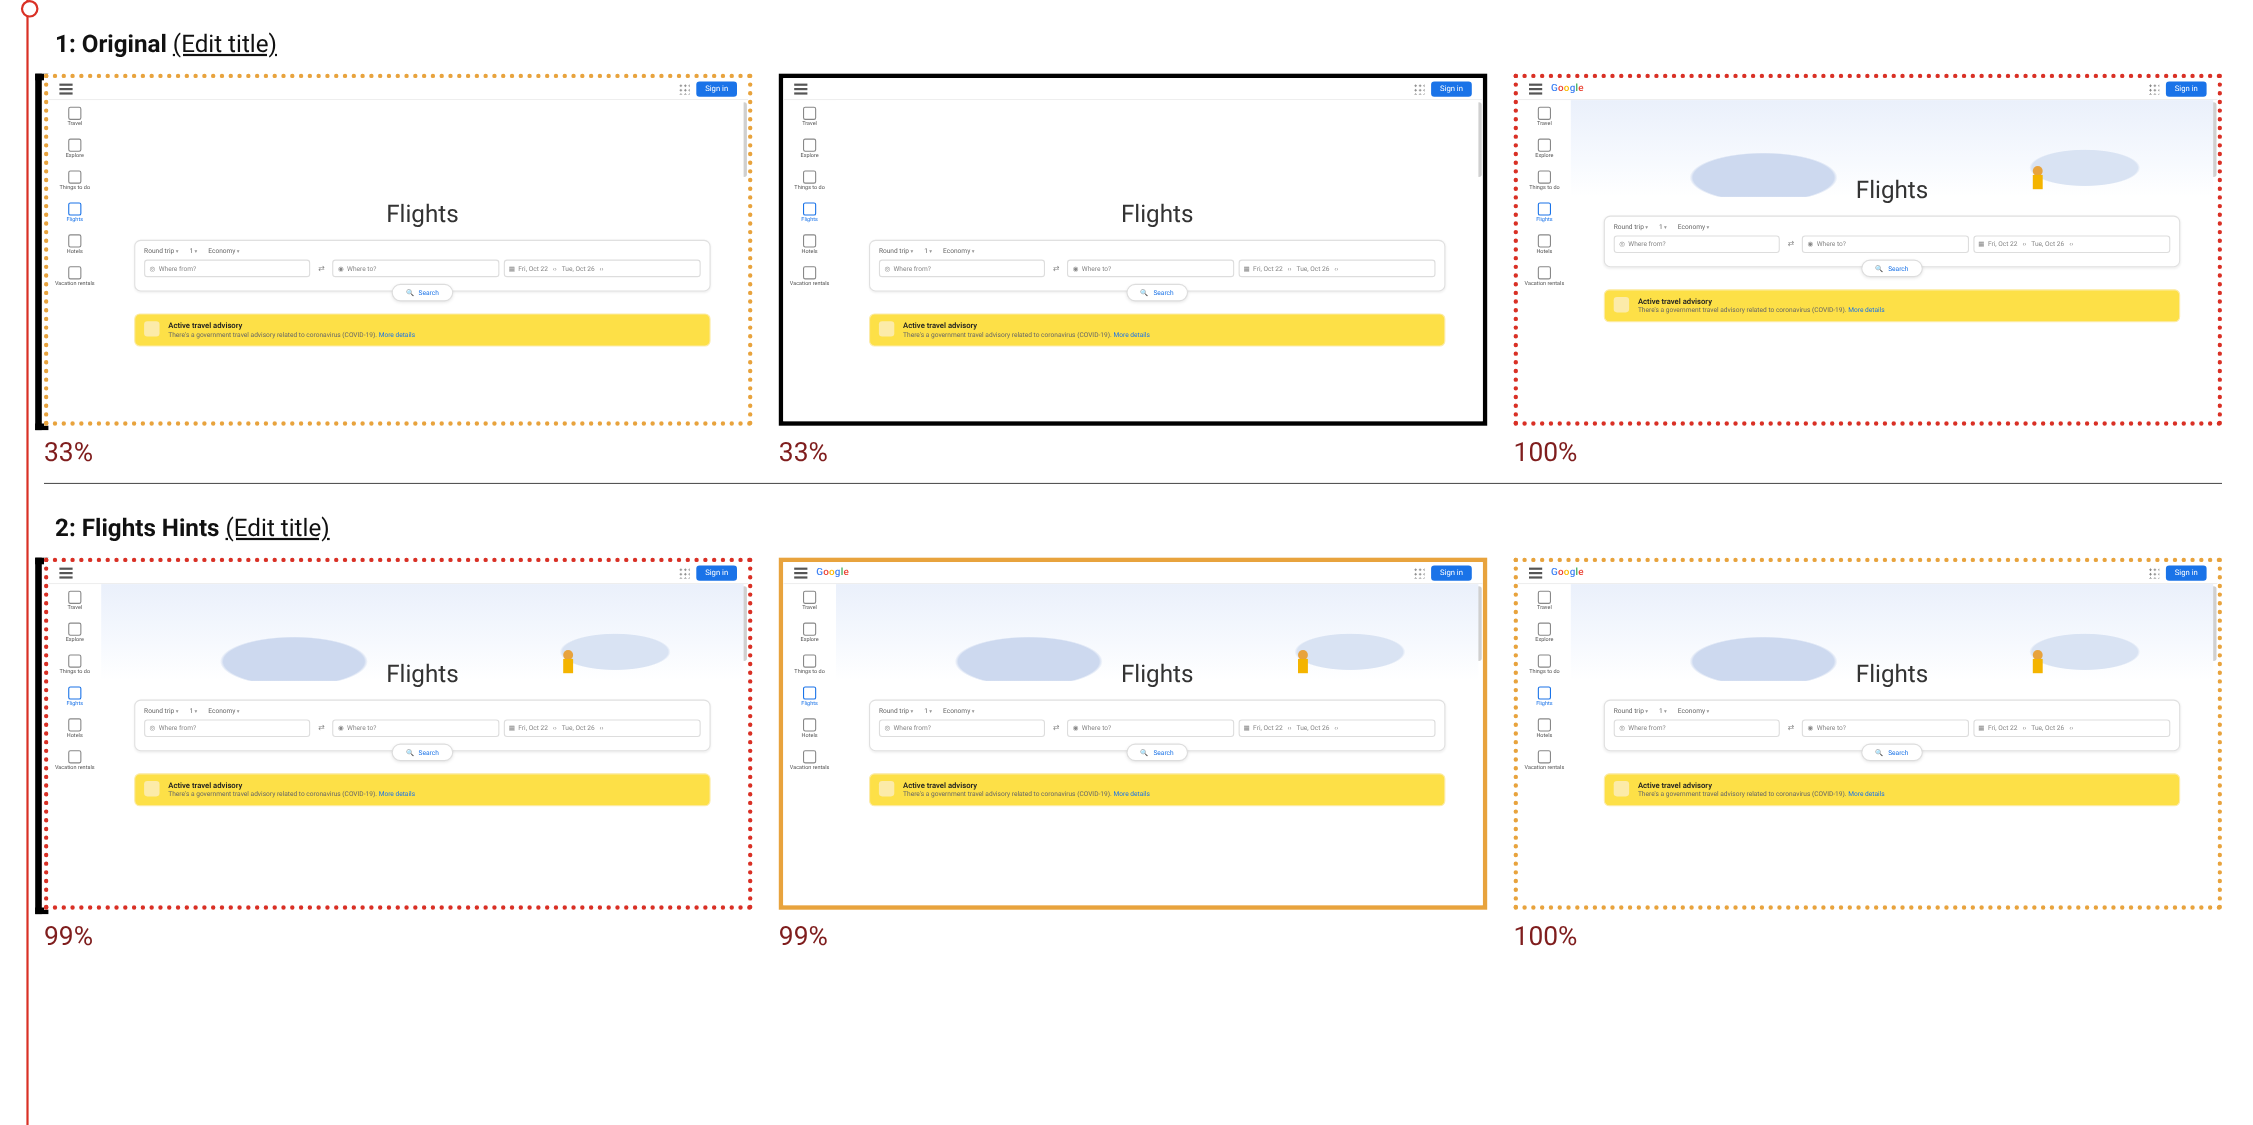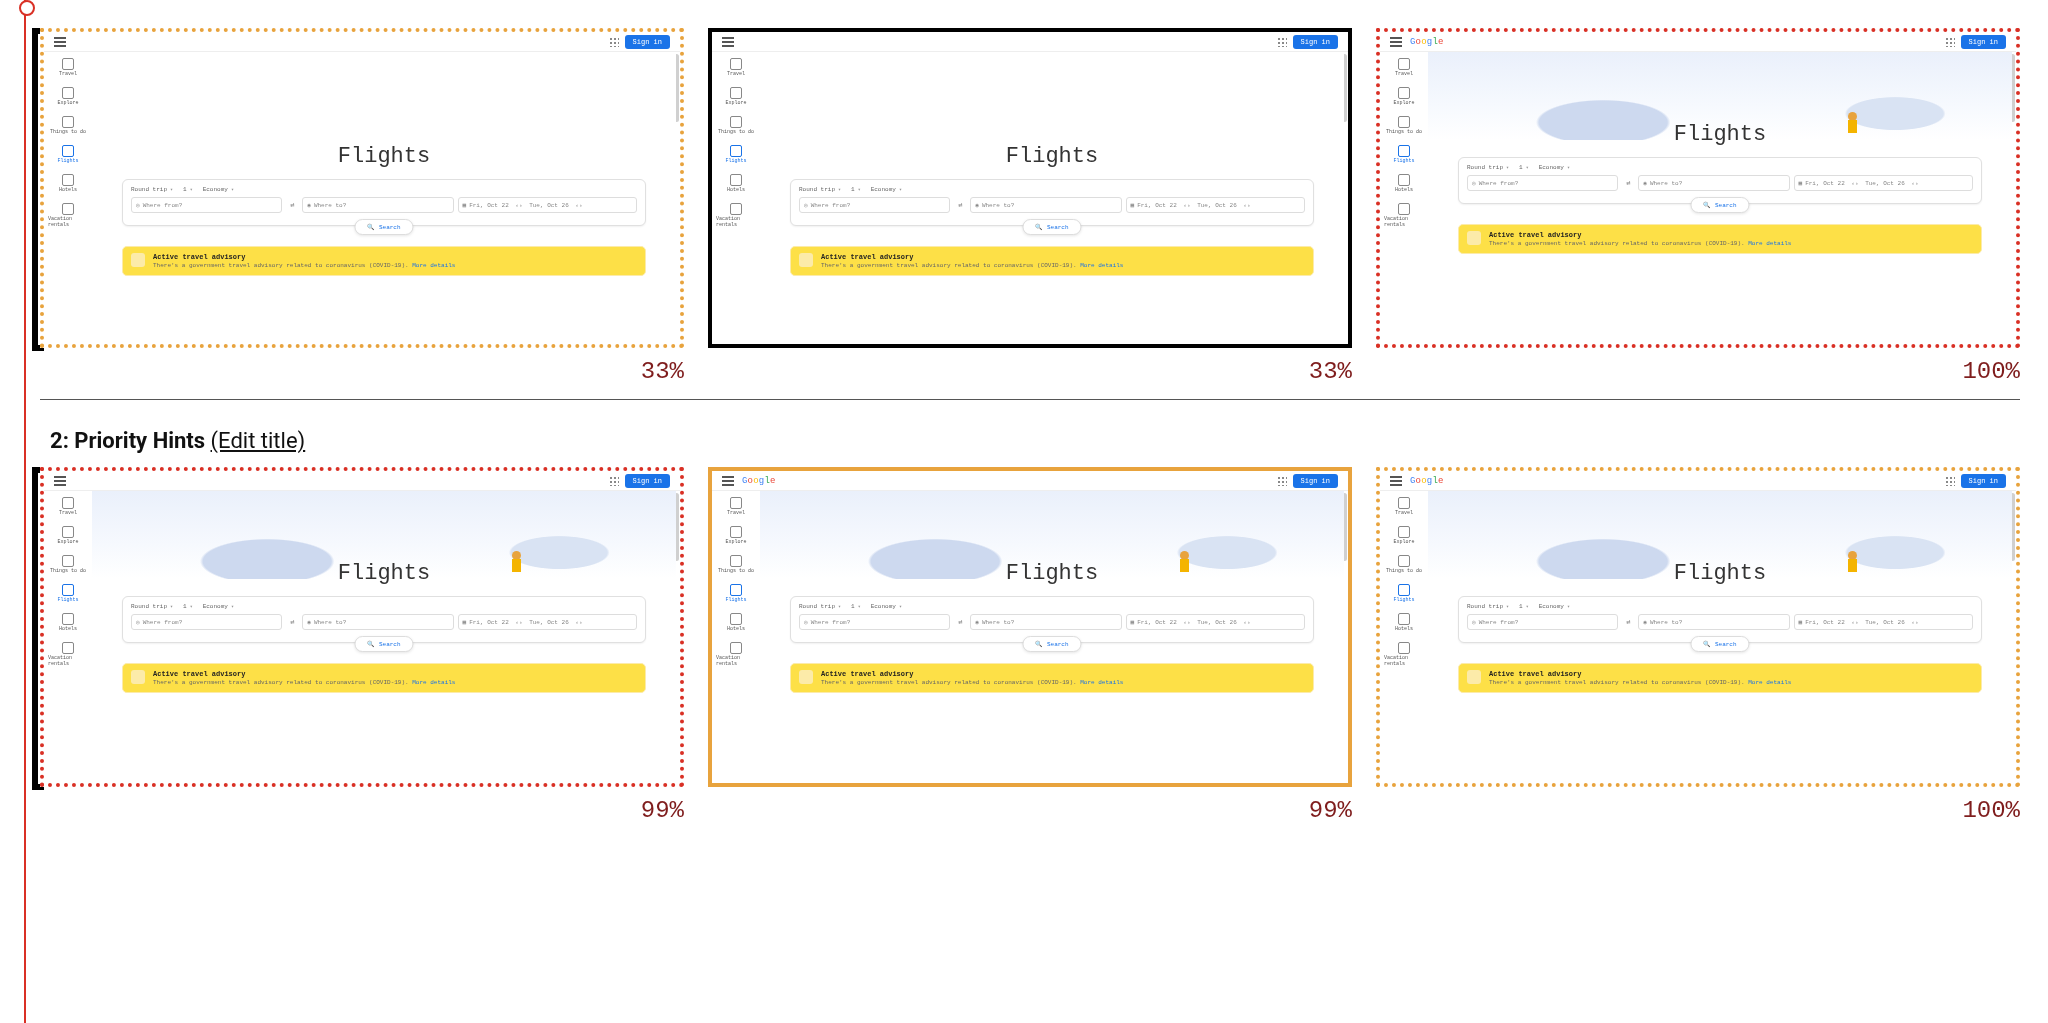--- a/index.html
+++ b/index.html
@@ -61,21 +61,21 @@
     text-decoration: underline;
     font-weight: 400;
     cursor: pointer;
   }
   .frames-row {
     display: flex;
     gap: 24px;
     padding-left: 0;
     padding-right: 0;
   }
-  .frame-cell { flex: 1; display: flex; flex-direction: column; align-items: flex-end; position: relative; font-family: Liberation Mono, monospace; }
+  .frame-cell { flex: 1; display: flex; flex-direction: column; align-items: flex-start; position: relative; }
   .frame-left-bracket {
     position: absolute;
     left: -8px;
     top: 0;
     bottom: 34px;
     width: 12px;
     border-left: 6px solid #000;
     border-top: 6px solid #000;
     border-bottom: 6px solid #000;
   }
@@ -206,20 +206,24 @@
 </head>
 <body>
 
 <div class="timeline-marker"></div>
 
 <div class="content">
 
 
   <div id="runs-container">
   <div class="run-section">
+    <div class="run-title-row">
+      <b><span>1</span>: <span>Original</span></b>
+      <span class="edit-link">(Edit title)</span>
+    </div>
     <div class="frames-row hr-after">
   <div class="frame-cell">
             <div class="frame-left-bracket"></div>
     <div class="frame-box border-dotted-orange">
 
       <div class="gf">
         <div class="gf-topbar">
           <div style="display:flex;align-items:center;gap:8px;">
             <div class="gf-burger"></div>
             <div class="gf-logo"></div>
@@ -431,21 +435,21 @@
         </div>
       </div>
     </div>
     <div class="pct-label">100%</div>
   </div>
 </div>
   </div>
 
   <div class="run-section">
     <div class="run-title-row">
-      <b><span>2</span>: <span>Priority Hints</span></b>
+      <b><span>2</span>: <span>Flights Hints</span></b>
       <span class="edit-link">(Edit title)</span>
     </div>
     <div class="frames-row">
   <div class="frame-cell">
             <div class="frame-left-bracket"></div>
     <div class="frame-box border-dotted-red">
 
       <div class="gf">
         <div class="gf-topbar">
           <div style="display:flex;align-items:center;gap:8px;">

